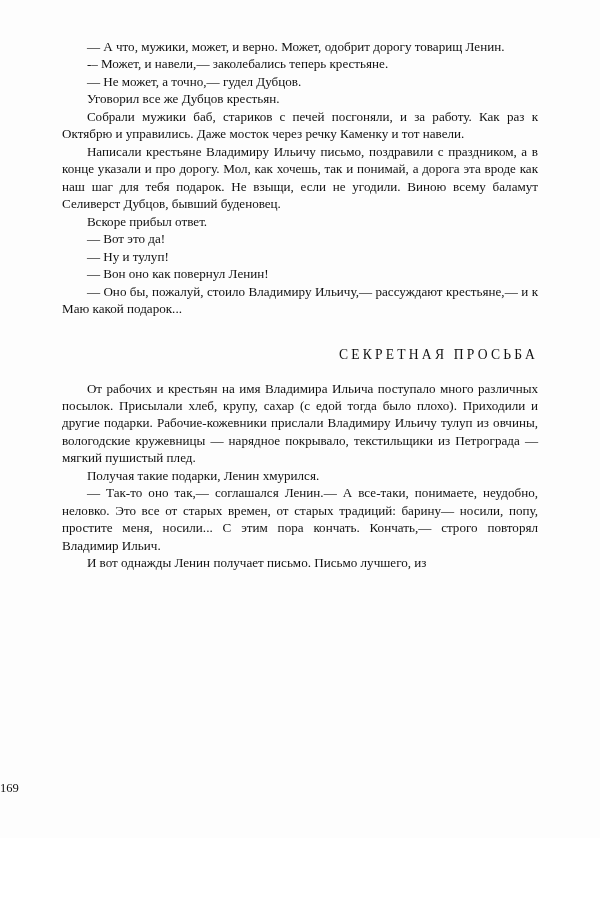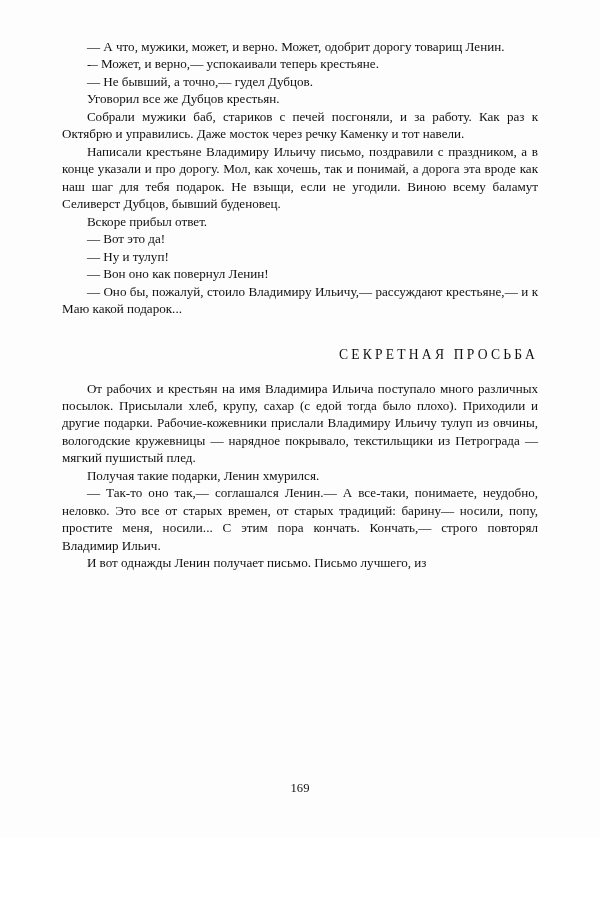--- a/index.html
+++ b/index.html
@@ -40,33 +40,32 @@
     font-size: 13.6px;
     letter-spacing: 3.2px;
     margin: 29px 0 17px 0;
     font-weight: normal;
   }
   .page-number {
     position: absolute;
     left: 0;
     right: 0;
     bottom: 42px;
-    text-align: center;
     font-size: 12.6px;
   }
 </style>
 </head>
 <body>
 
 <div class="page">
 
   <div class="body-text">
     <p class="para">— А что, мужики, может, и верно. Может, одобрит дорогу товарищ Ленин.</p>
-    <p class="para dash">-– Может, и верно,— успокаивали теперь крестьяне.</p>
-    <p class="para dash">— Не бывший, а точно,— гудел Дубцов.</p>
+    <p class="para dash">-– Может, и навели,— заколебались теперь крестьяне.</p>
+    <p class="para dash">— Не может, а точно,— гудел Дубцов.</p>
     <p class="para">Уговорил все же Дубцов крестьян.</p>
     <p class="para">Собрали мужики баб, стариков с печей посгоняли, и за работу. Как раз к Октябрю и управились. Даже мосток через речку Каменку и тот навели.</p>
     <p class="para">Написали крестьяне Владимиру Ильичу письмо, поздравили с праздником, а в конце указали и про дорогу. Мол, как хочешь, так и понимай, а дорога эта вроде как наш шаг для тебя подарок. Не взыщи, если не угодили. Виною всему баламут Селиверст Дубцов, бывший буденовец.</p>
     <p class="para">Вскоре прибыл ответ.</p>
     <p class="para dash">— Вот это да!</p>
     <p class="para dash">— Ну и тулуп!</p>
     <p class="para dash">— Вон оно как повернул Ленин!</p>
     <p class="para dash">— Оно бы, пожалуй, стоило Владимиру Ильичу,— рассуждают крестьяне,— и к Маю какой подарок...</p>
     <p class="para"></p>
   </div>

